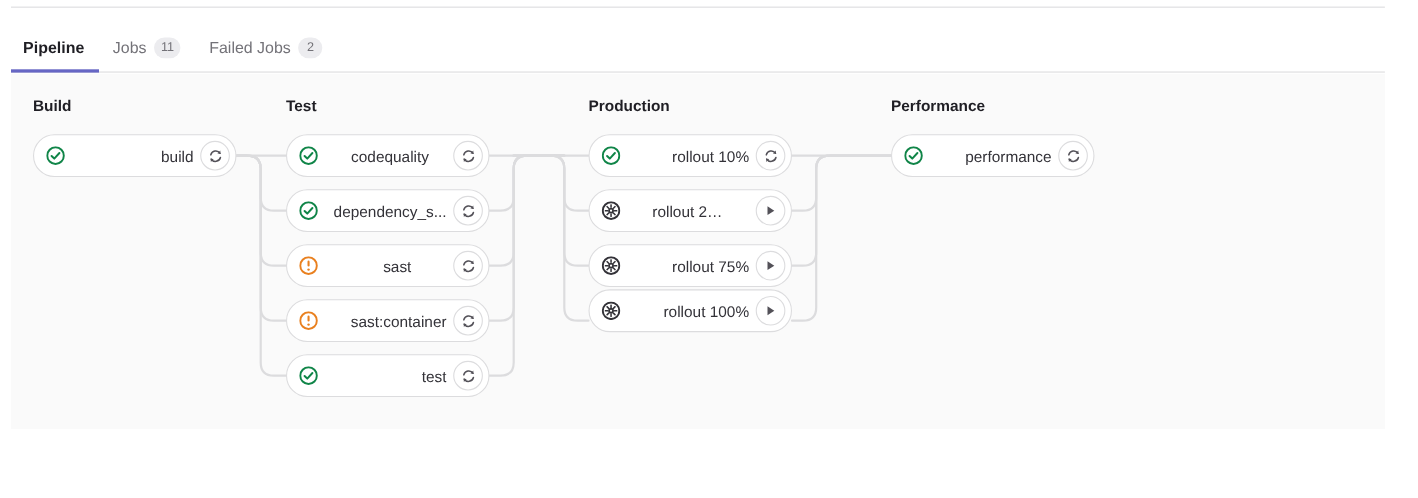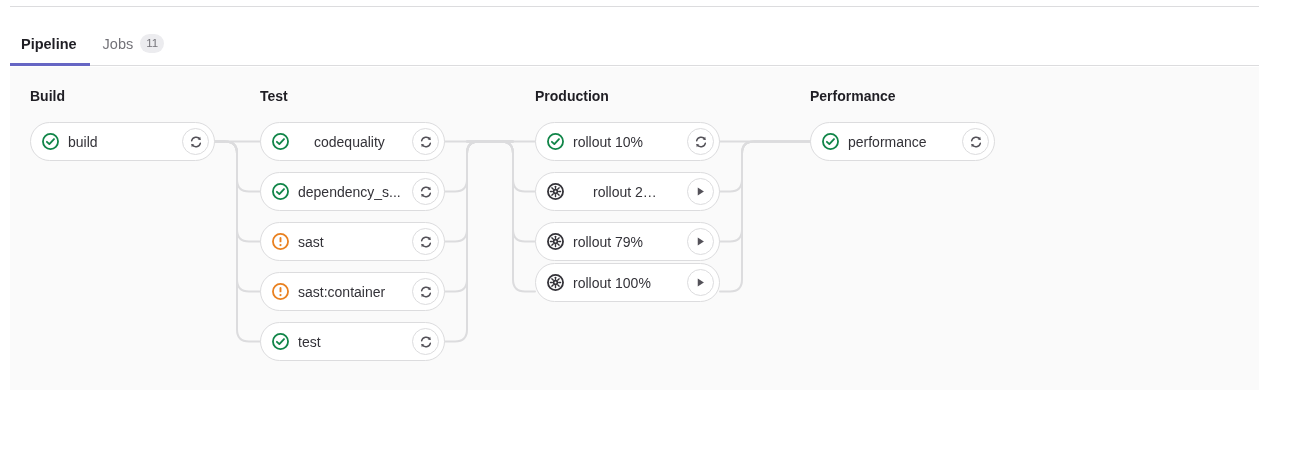--- a/index.html
+++ b/index.html
@@ -76,20 +76,21 @@
   
   .canvas {
     position: absolute;
     left: 10px; top: 67px;
     width: 1249px; height: 323px;
     background: #fafafa;
   }
   .graph {
     position: absolute;
     inset: 0;
+    text-align: right;
   }
   .connectors {
     position: absolute;
     left: 0; top: 0;
     width: 1249px; height: 323px;
     pointer-events: none;
   }
 
   
   .stage {
@@ -153,20 +154,24 @@
 
   <div class="top-rule"></div>
 
   <div class="tabbar">
       <div class="tab active">
         <span>Pipeline</span>
       </div>
       <div class="tab">
         <span>Jobs</span>
         <span class="tab-badge">11</span>
+      </div>
+      <div class="tab">
+        <span>Failed Jobs</span>
+        <span class="tab-badge">2</span>
       </div>
     </div>
 
   <div class="canvas">
     <svg class="connectors" viewBox="0 0 1249 323" xmlns="http://www.w3.org/2000/svg">
         <path d="M 205 74.5 H 250" fill="none" stroke="#dcdcde" stroke-width="2" stroke-linecap="round"></path>
         <path d="M 205 74.5 H 215 Q 227 74.5 227 86.5 V 112.5 Q 227 124.5 239 124.5 H 250" fill="none" stroke="#dcdcde" stroke-width="2" stroke-linecap="round"></path>
         <path d="M 205 74.5 H 215 Q 227 74.5 227 86.5 V 162.5 Q 227 174.5 239 174.5 H 250" fill="none" stroke="#dcdcde" stroke-width="2" stroke-linecap="round"></path>
         <path d="M 205 74.5 H 215 Q 227 74.5 227 86.5 V 212.5 Q 227 224.5 239 224.5 H 250" fill="none" stroke="#dcdcde" stroke-width="2" stroke-linecap="round"></path>
         <path d="M 205 74.5 H 215 Q 227 74.5 227 86.5 V 262.5 Q 227 274.5 239 274.5 H 250" fill="none" stroke="#dcdcde" stroke-width="2" stroke-linecap="round"></path>
@@ -234,21 +239,21 @@
               <span>
                 <svg viewBox="0 0 16 16" width="14" height="14">
                   <path d="M12.6 5.0 A5.3 5.3 0 0 0 3.0 6.6" fill="none" stroke="#535158" stroke-width="1.6" stroke-linecap="round"></path>
                   <path d="M3.4 11.0 A5.3 5.3 0 0 0 13.0 9.4" fill="none" stroke="#535158" stroke-width="1.6" stroke-linecap="round"></path>
                   <path d="M12.9 2.1 L13.1 5.4 L9.9 5.1 Z" fill="#535158"></path>
                   <path d="M3.1 13.9 L2.9 10.6 L6.1 10.9 Z" fill="#535158"></path>
                 </svg>
               </span>
             </button>
           </div>
-          <div class="job" style="top: 155px; left: 0px; width: 185px;">
+          <div class="job" style="top: 155px; left: 0px; width: 185px; gap: 32px;">
             <svg class="job-status" viewBox="0 0 16 16">
               <circle cx="8" cy="8" r="7.1" fill="#fff" stroke="#e9801f" stroke-width="1.7"></circle>
               <rect x="7.1" y="3.7" width="1.8" height="5.1" rx="0.9" fill="#e9801f"></rect>
               <circle cx="8" cy="11.4" r="1.05" fill="#e9801f"></circle>
             </svg>
             <span class="job-name">sast</span>
             <button class="job-action">
               <span>
                 <svg viewBox="0 0 16 16" width="14" height="14">
                   <path d="M12.6 5.0 A5.3 5.3 0 0 0 3.0 6.6" fill="none" stroke="#535158" stroke-width="1.6" stroke-linecap="round"></path>
@@ -344,21 +349,21 @@
               <rect x="7.35" y="2.6" width="1.3" height="3.0" rx="0.45" fill="#333238" transform="rotate(45 8 8)"></rect>
               <rect x="7.35" y="2.6" width="1.3" height="3.0" rx="0.45" fill="#333238" transform="rotate(90 8 8)"></rect>
               <rect x="7.35" y="2.6" width="1.3" height="3.0" rx="0.45" fill="#333238" transform="rotate(135 8 8)"></rect>
               <rect x="7.35" y="2.6" width="1.3" height="3.0" rx="0.45" fill="#333238" transform="rotate(180 8 8)"></rect>
               <rect x="7.35" y="2.6" width="1.3" height="3.0" rx="0.45" fill="#333238" transform="rotate(225 8 8)"></rect>
               <rect x="7.35" y="2.6" width="1.3" height="3.0" rx="0.45" fill="#333238" transform="rotate(270 8 8)"></rect>
               <rect x="7.35" y="2.6" width="1.3" height="3.0" rx="0.45" fill="#333238" transform="rotate(315 8 8)"></rect>
               <circle cx="8" cy="8" r="2.5" fill="#333238"></circle>
               <circle cx="8" cy="8" r="0.95" fill="#fff"></circle>
             </svg>
-            <span class="job-name">rollout 79%</span>
+            <span class="job-name">rollout 75%</span>
             <button class="job-action">
               <span>
                 <svg viewBox="0 0 16 16" width="13" height="13">
                   <path d="M4.6 3.1 L12.2 8 L4.6 12.9 Z" fill="#535158"></path>
                 </svg>
               </span>
             </button>
           </div>
           <div class="job" style="top: 196px; left: 0px; width: 185px;">
             <svg class="job-status" viewBox="0 0 16 16">

